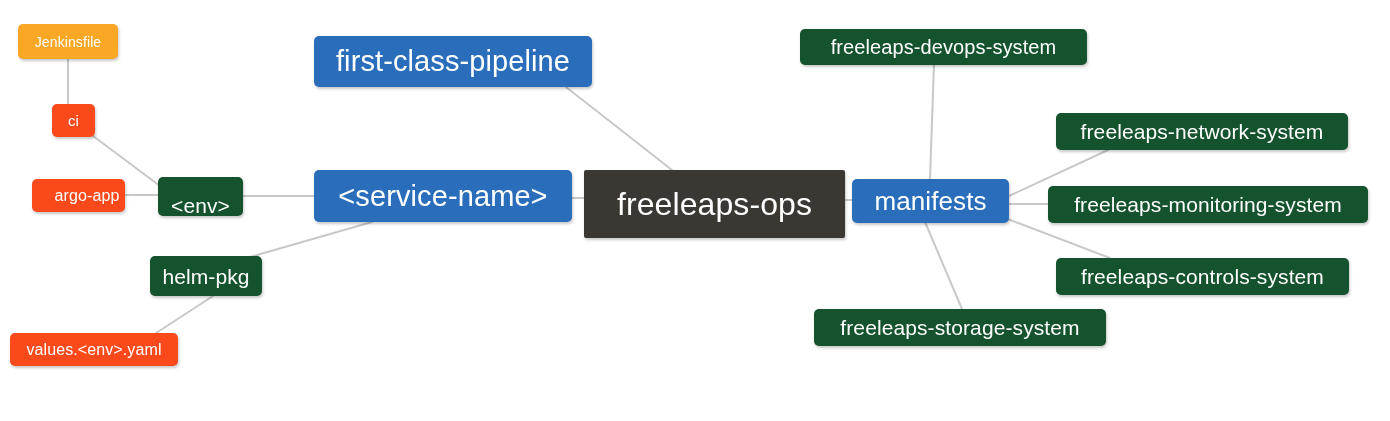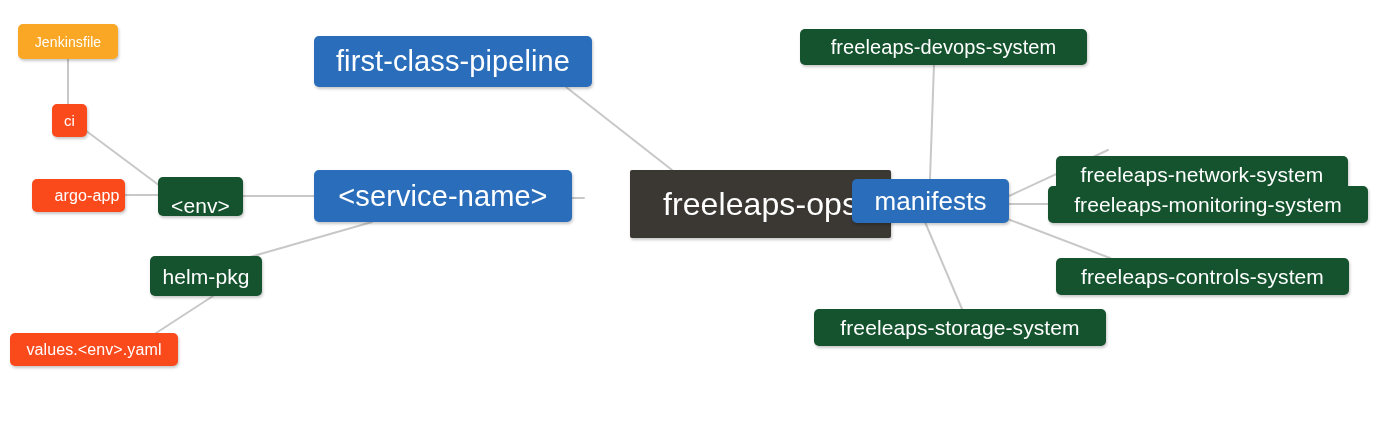--- a/index.html
+++ b/index.html
@@ -30,21 +30,21 @@
     align-items: center;
     justify-content: center;
     color: #ffffff;
     border-radius: 5px;
     white-space: nowrap;
     box-shadow: 1px 2px 3px rgba(0,0,0,0.22);
     letter-spacing: 0.1px;
     line-height: 1;
     z-index: 2;
   }
-  .n-root    { background: #3b3733; border-radius: 2px; margin-left: 46px; }
+  .n-root    { background: #3b3733; border-radius: 2px; }
   .n-blue    { background: #2a6ebb; }
   .n-green   { background: #14532d; }
   .n-orange  { background: #f9a724; text-align: center; }
   .n-red     { background: #fa4a1c; }
 </style>
 </head>
 <body>
 
 <div id="canvas">
 
@@ -78,21 +78,21 @@
       <line x1="1005" y1="218" x2="1110" y2="258"></line>
 
       <line x1="925" y1="222" x2="962" y2="309"></line>
     </g>
   </svg>
 
   <div class="node n-orange" style="left:18px; top:24px; width:100px; height:35px; font-size:14px;">
     <span>Jenkinsfile</span>
   </div>
 
-  <div class="node n-red" style="left:52px; top:104px; width:35px; height:33px; font-size:15px;">
+  <div class="node n-red" style="left:52px; top:104px; width:43px; height:33px; font-size:15px;">
     <span>ci</span>
   </div>
 
   <div class="node n-red" style="left:32px; top:179px; width:93px; height:33px; font-size:16px;padding-left:17px;">
     <span>argo-app</span>
   </div>
 
   <div class="node n-green" style="left:158px; top:177px; width:85px; height:39px; font-size:21px;align-items:flex-end;">
     <span>&lt;env&gt;</span>
   </div>
@@ -118,21 +118,21 @@
   </div>
 
   <div class="node n-blue" style="left:852px; top:179px; width:157px; height:44px; font-size:26px;">
     <span>manifests</span>
   </div>
 
   <div class="node n-green" style="left:800px; top:29px; width:287px; height:36px; font-size:20px;">
     <span>freeleaps-devops-system</span>
   </div>
 
-  <div class="node n-green" style="left:1056px; top:113px; width:292px; height:37px; font-size:21px;margin-top:43px;">
+  <div class="node n-green" style="left:1056px; top:113px; width:292px; height:37px; font-size:21px;">
     <span>freeleaps-network-system</span>
   </div>
 
   <div class="node n-green" style="left:1048px; top:186px; width:320px; height:37px; font-size:21px;">
     <span>freeleaps-monitoring-system</span>
   </div>
 
   <div class="node n-green" style="left:1056px; top:258px; width:293px; height:37px; font-size:21px;">
     <span>freeleaps-controls-system</span>
   </div>

